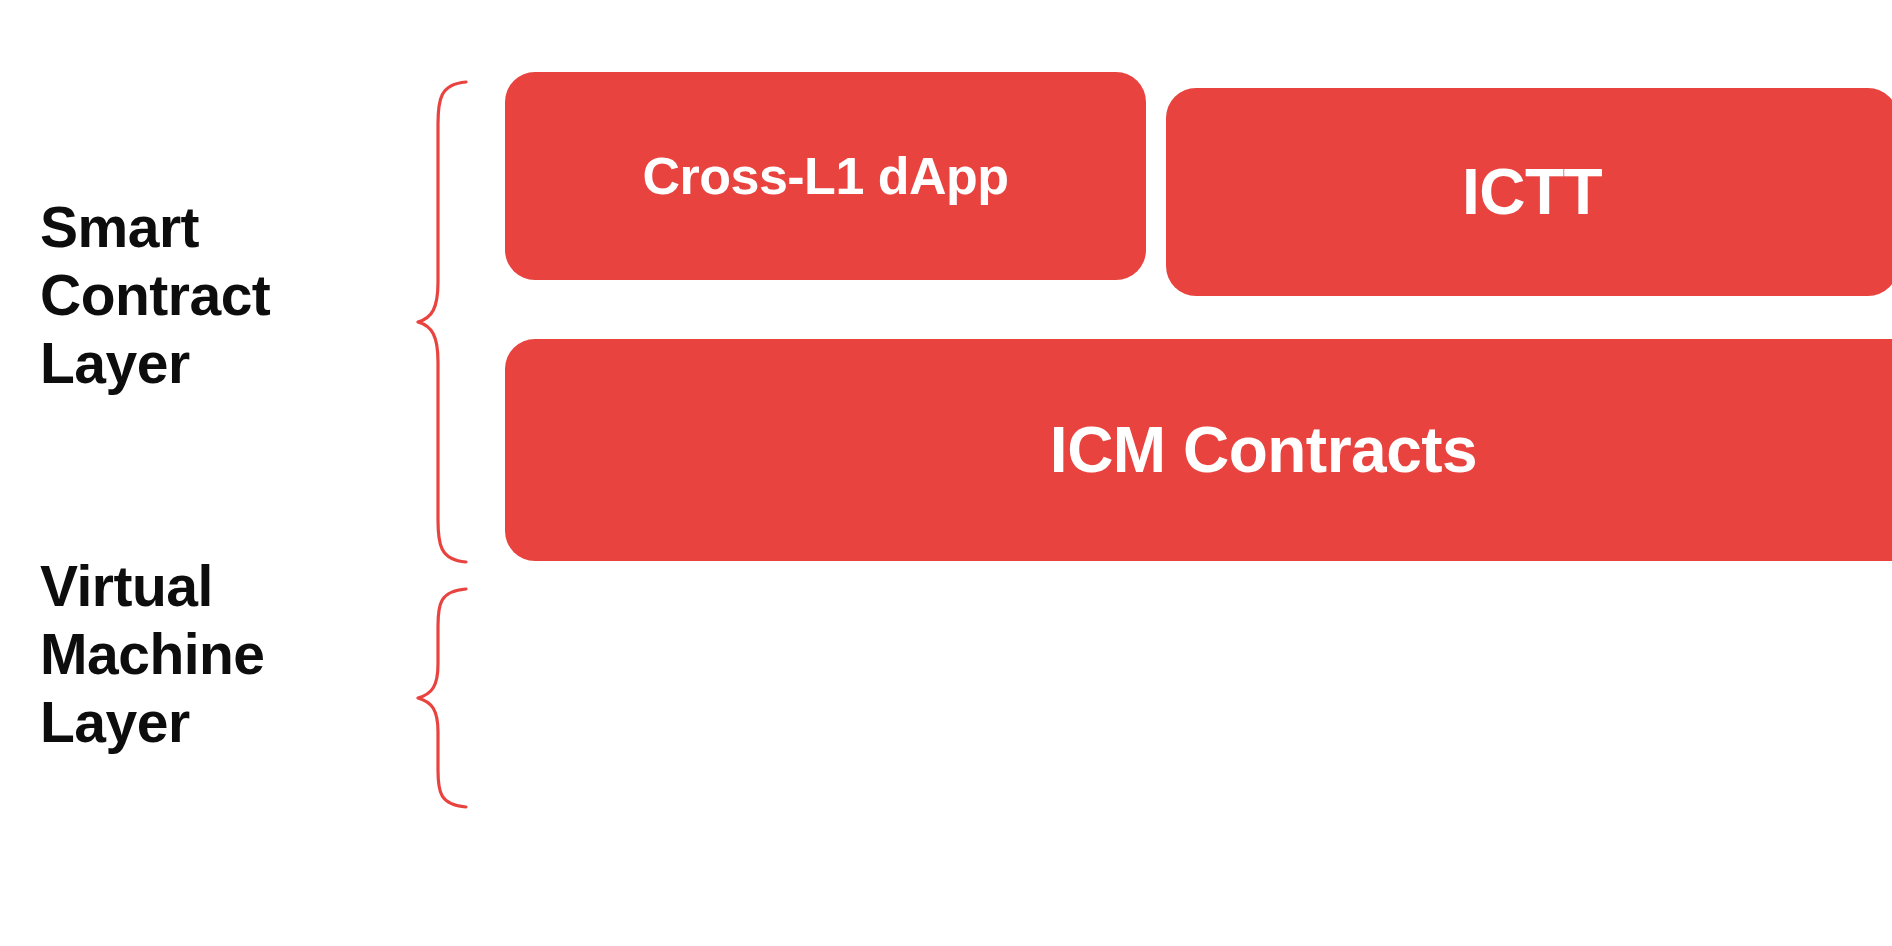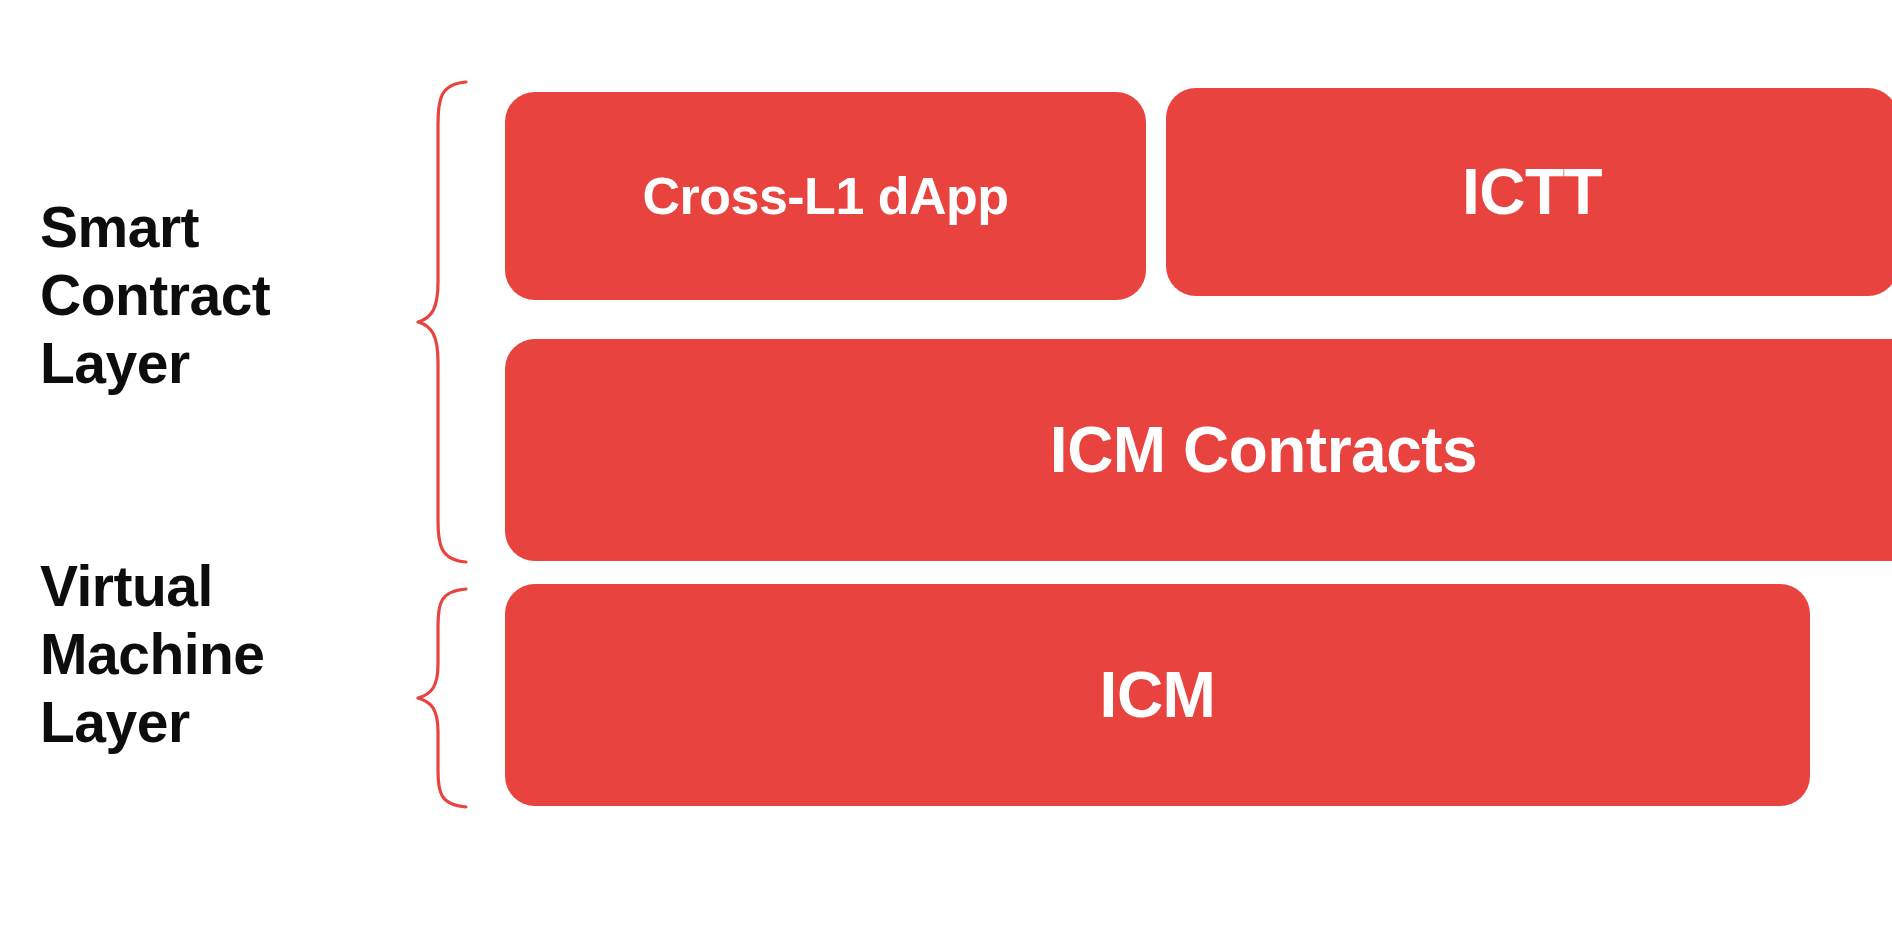--- a/index.html
+++ b/index.html
@@ -56,21 +56,21 @@
     align-items: center;
     justify-content: center;
     color: #ffffff;
     font-weight: 700;
     letter-spacing: -0.5px;
     box-sizing: border-box;
   }
 
   .box-dapp {
     left: 505px;
-    top: 92px;
+    top: 72px;
     width: 641px;
     height: 208px;
     font-size: 52px;
   }
   .box-ictt {
     left: 1166px;
     top: 88px;
     width: 732px;
     height: 208px;
     font-size: 64px;
@@ -127,17 +127,14 @@
   </div>
 
   <div class="box box-ictt">
     <span>ICTT</span>
   </div>
 
   <div class="box box-icm-contracts">
     <span>ICM Contracts</span>
   </div>
 
-  <div class="box box-icm">
-    <span>ICM</span>
-  </div>
 
 </div>
 
 </body></html>

